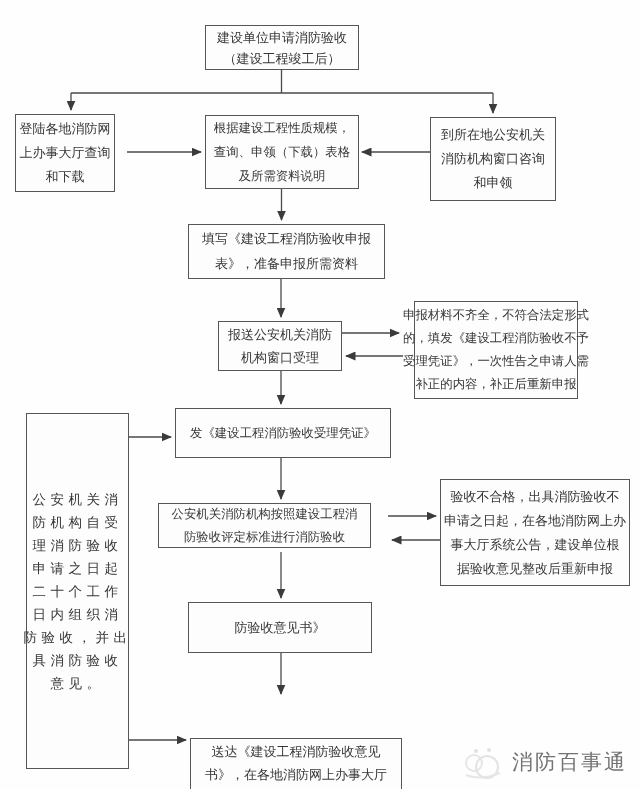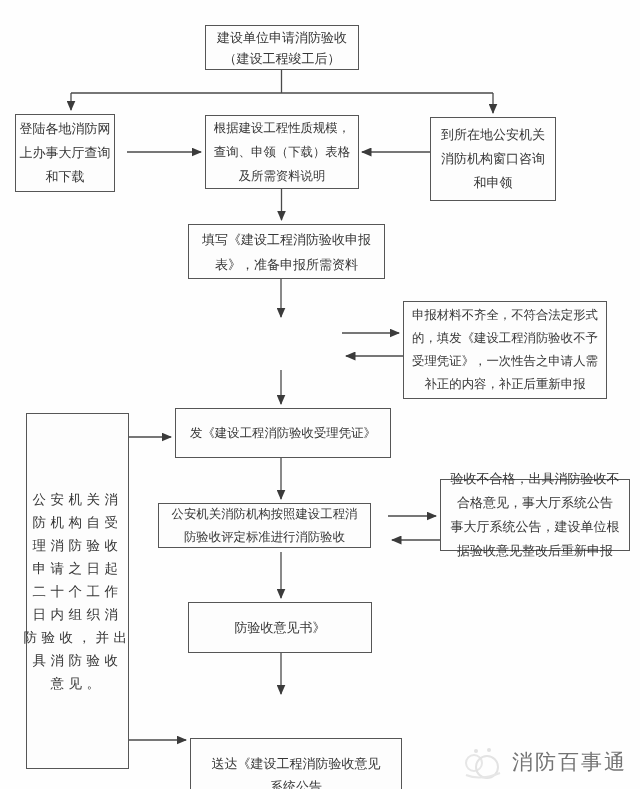--- a/index.html
+++ b/index.html
@@ -11,21 +11,21 @@
   #connectors{position:absolute;left:0;top:0;z-index:1;}
   .box{
     position:absolute;z-index:2;box-sizing:border-box;
     background:#fdfdfd;border:1px solid #565656;
     display:flex;flex-direction:column;justify-content:center;align-items:center;
     text-align:center;font-size:13px;
   }
   .ln{line-height:23px;white-space:nowrap;}
   .lh21 .ln{line-height:21px;}
   .lh24 .ln{line-height:24px;}
-  .lh25 .ln{line-height:25px;}
+  .lh25 .ln{line-height:25px;font-family:Liberation Mono, monospace;}
   .fs12 .ln{font-size:12.4px;}
   .spread .ln{letter-spacing:4.5px;font-size:13.5px;line-height:23px;}
   #watermark{
     position:absolute;z-index:2;left:462px;top:740px;width:170px;height:44px;
     display:flex;align-items:center;
   }
   #wm-text{
     font-size:21px;color:#737373;letter-spacing:2px;white-space:nowrap;
     margin-left:6px;
   }
@@ -83,22 +83,26 @@
     <div class="ln">到所在地公安机关</div>
     <div class="ln">消防机构窗口咨询</div>
     <div class="ln">和申领</div>
   </div>
 
   <div class="box lh25" style="left:188px;top:224px;width:197px;height:55px">
     <div class="ln">填写《建设工程消防验收申报</div>
     <div class="ln">表》，准备申报所需资料</div>
   </div>
 
+  <div class="box" style="left:218px;top:321px;width:124px;height:50px">
+    <div class="ln">报送公安机关消防</div>
+    <div class="ln">机构窗口受理</div>
+  </div>
 
-  <div class="box fs12" style="left:403px;top:301px;width:204px;height:98px">
+  <div class="box fs12" style="left:414px;top:301px;width:164px;height:98px">
     <div class="ln">申报材料不齐全，不符合法定形式</div>
     <div class="ln">的，填发《建设工程消防验收不予</div>
     <div class="ln">受理凭证》，一次性告之申请人需</div>
     <div class="ln">补正的内容，补正后重新申报</div>
   </div>
 
   <div class="box fs12" style="left:175px;top:408px;width:216px;height:50px">
     <div class="ln">发《建设工程消防验收受理凭证》</div>
   </div>
 
@@ -112,33 +116,34 @@
     <div class="ln">防验收，并出</div>
     <div class="ln">具消防验收</div>
     <div class="ln">意见。</div>
   </div>
 
   <div class="box fs12" style="left:158px;top:503px;width:213px;height:45px">
     <div class="ln">公安机关消防机构按照建设工程消</div>
     <div class="ln">防验收评定标准进行消防验收</div>
   </div>
 
-  <div class="box lh24" style="left:440px;top:479px;width:190px;height:72px">
+  <div class="box lh24" style="left:440px;top:479px;width:190px;height:107px">
     <div class="ln">验收不合格，出具消防验收不</div>
-    <div class="ln">合格意见，事大厅系统公告</div>
+    <div class="ln">申请之日起，在各地消防网上办</div>
     <div class="ln">事大厅系统公告，建设单位根</div>
     <div class="ln">据验收意见整改后重新申报</div>
   </div>
 
   <div class="box lh24" style="left:188px;top:602px;width:184px;height:51px">
     <div class="ln">防验收意见书》</div>
   </div>
 
   <div class="box" style="left:190px;top:738px;width:212px;height:73px">
     <div class="ln">送达《建设工程消防验收意见</div>
+    <div class="ln">书》，在各地消防网上办事大厅</div>
     <div class="ln">系统公告</div>
   </div>
 
   <div id="watermark">
     <svg width="44" height="40" viewBox="0 0 44 40">
       <circle cx="14" cy="9" r="2" fill="#e2e2e2"></circle>
       <circle cx="27" cy="8" r="2" fill="#e2e2e2"></circle>
       <circle cx="12" cy="21" r="8" fill="none" stroke="#e6e6e6" stroke-width="2"></circle>
       <circle cx="25" cy="25" r="11" fill="none" stroke="#e3e3e3" stroke-width="2"></circle>
       <path d="M4,33 Q18,39 38,31" fill="none" stroke="#e6e6e6" stroke-width="2"></path>

